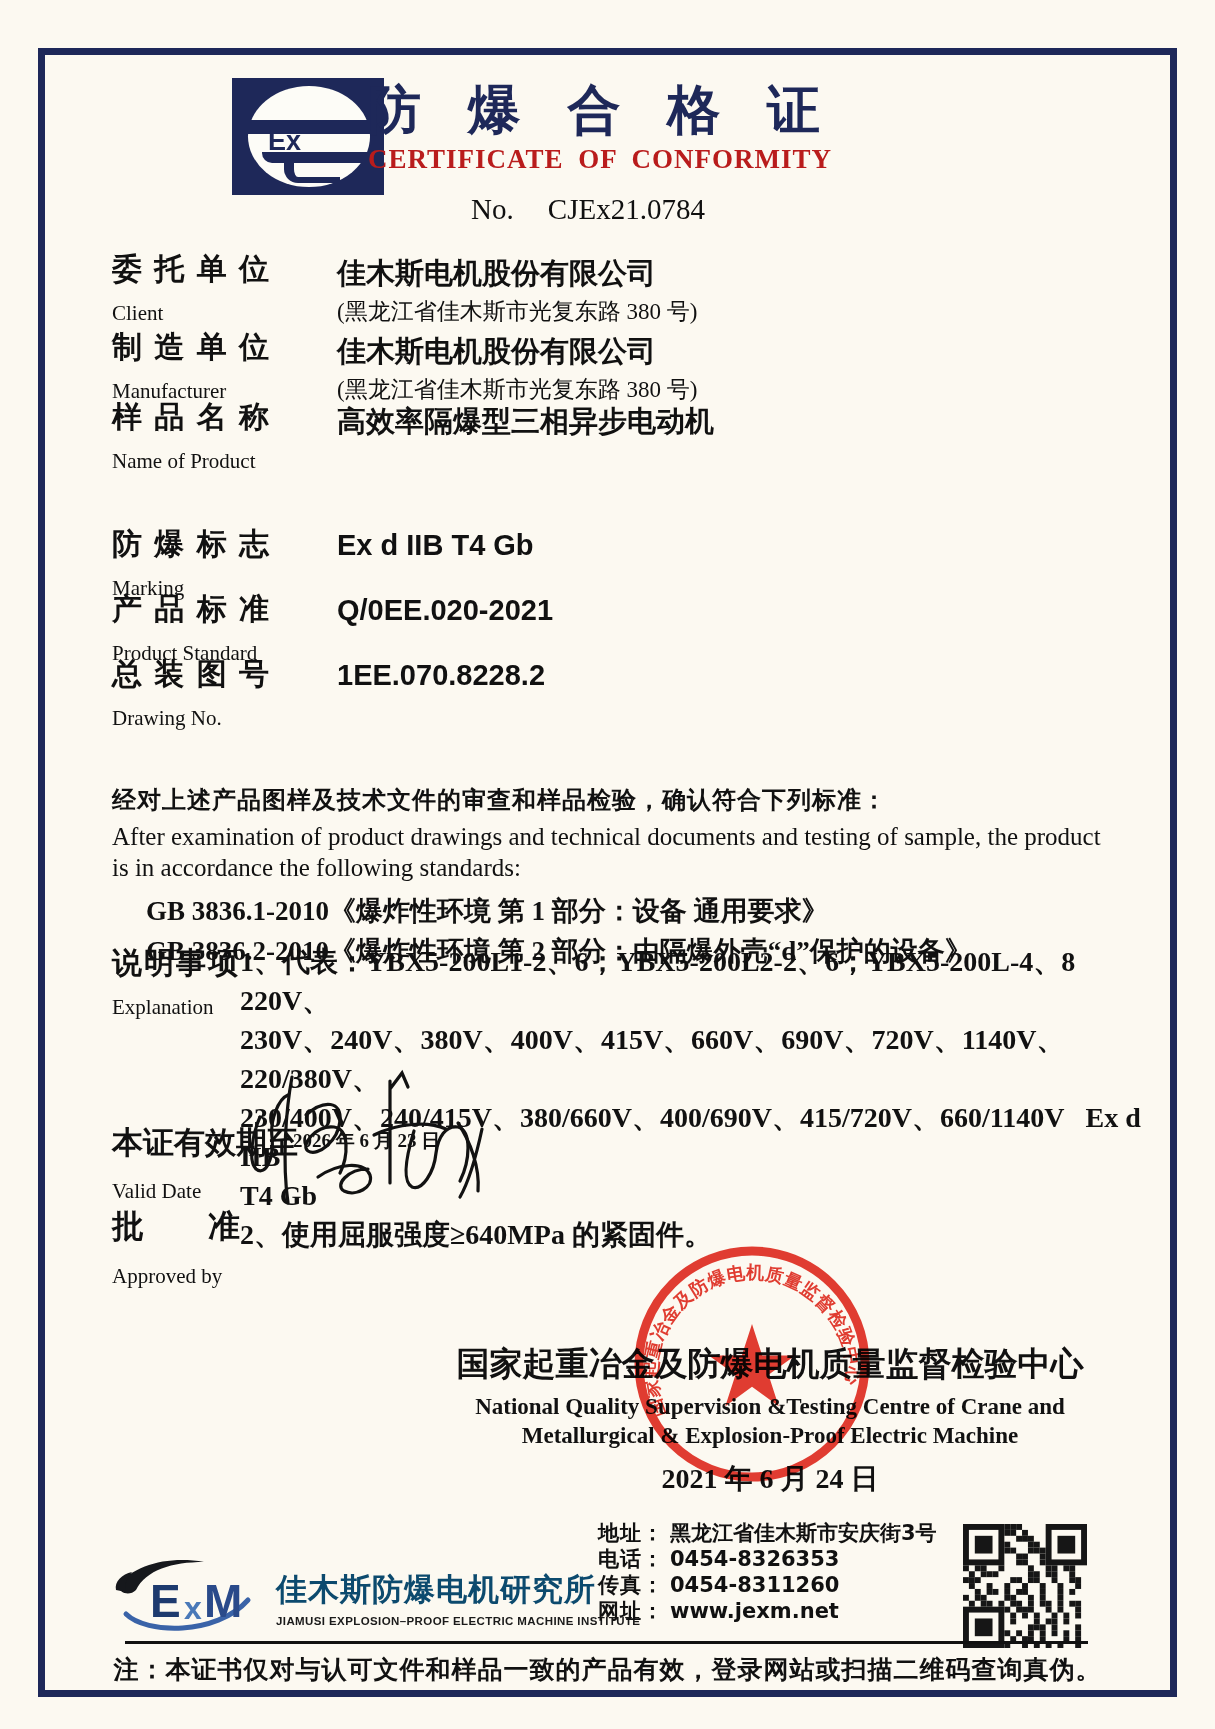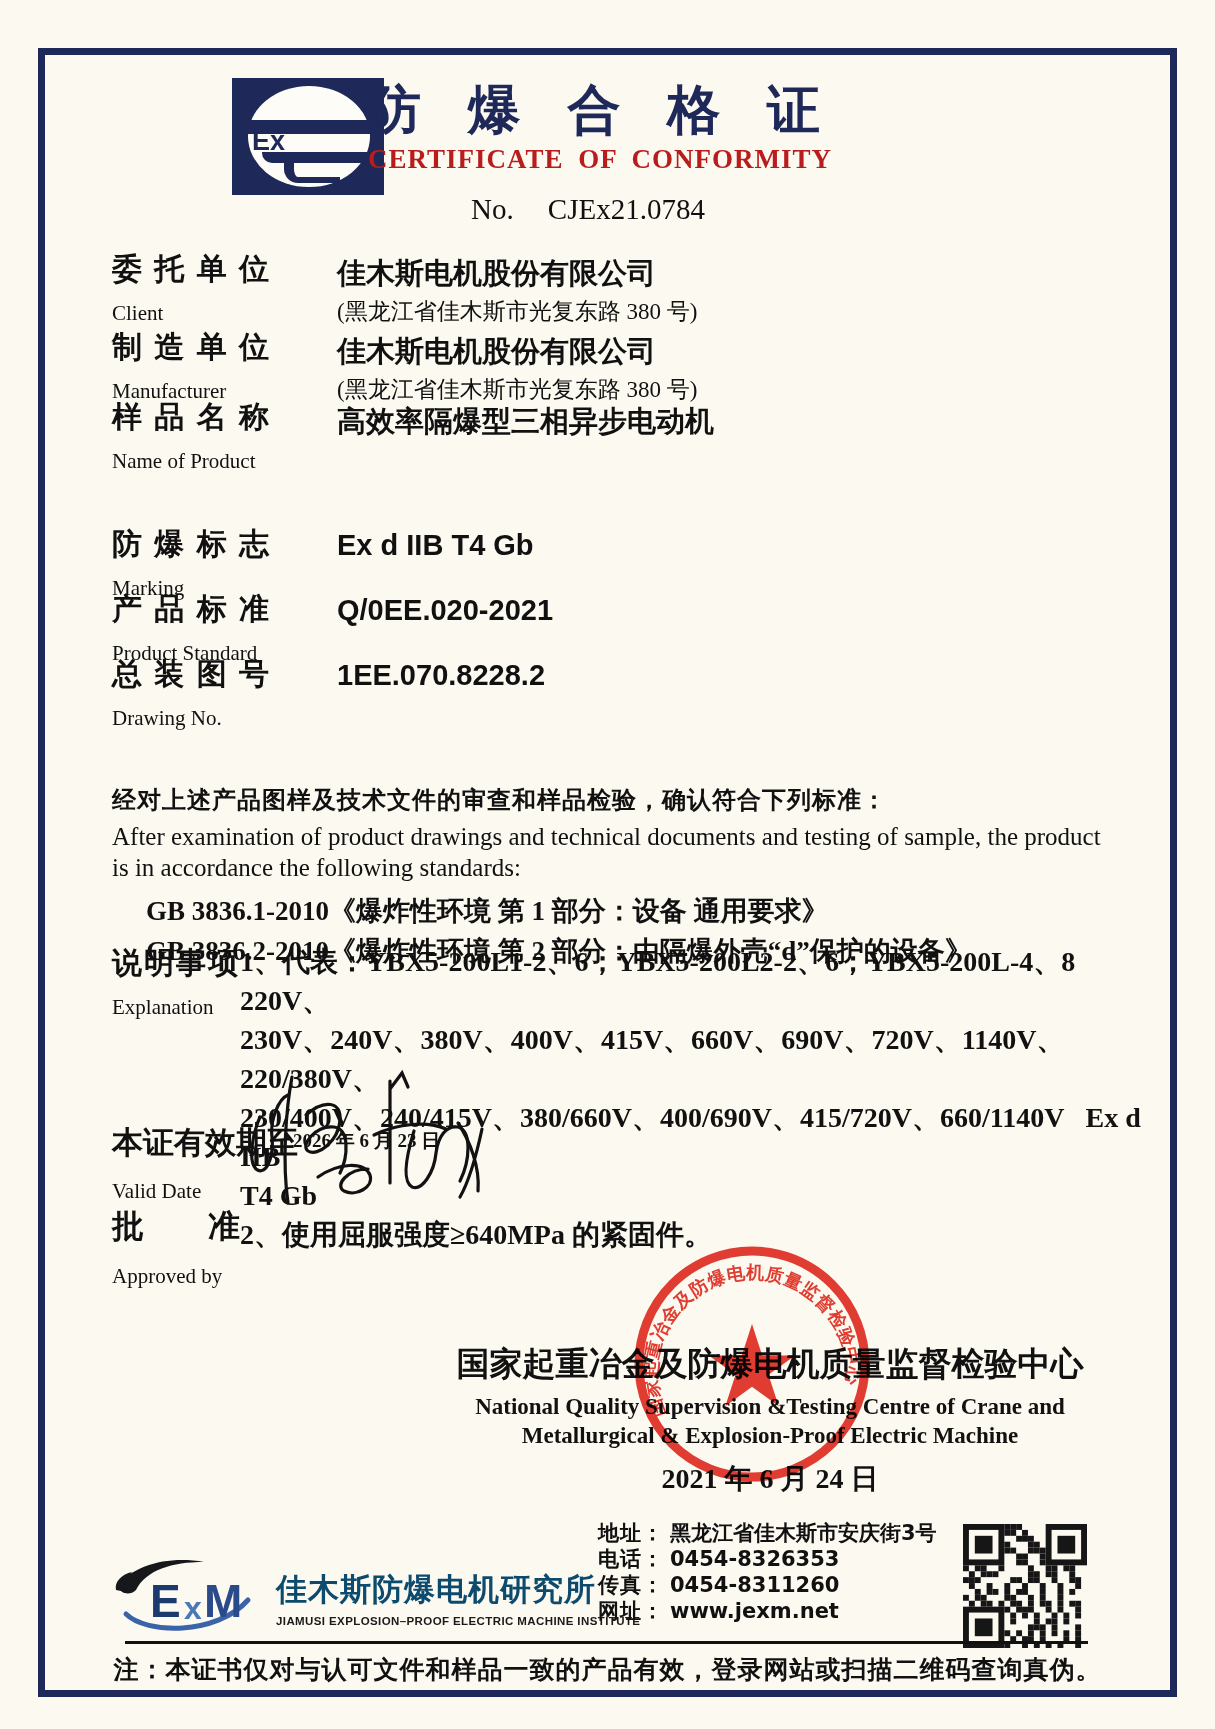--- a/index.html
+++ b/index.html
@@ -7,21 +7,21 @@
         font-family:"Liberation Sans","DejaVu Sans",sans-serif;color:#111;}
   .frame{position:absolute;left:38px;top:48px;width:1125px;height:1635px;
          border:7px solid #1e2859;}
 
   
   .logo-ex{position:absolute;left:232px;top:78px;width:152px;height:117px;background:#1e2859;}
   .logo-ex .disc{position:absolute;left:16px;top:8px;width:122px;height:101px;background:#fdfcf7;border-radius:50%;}
   .logo-ex .band1{position:absolute;left:0;top:42px;width:152px;height:14px;background:#1e2859;}
   .logo-ex .band2{position:absolute;left:30px;top:74px;width:122px;height:11px;background:#1e2859;border-radius:0 0 0 10px;}
   .logo-ex .hook{position:absolute;left:52px;top:85px;width:46px;height:14px;border-left:10px solid #1e2859;border-bottom:6px solid #1e2859;border-radius:0 0 0 14px;}
-  .logo-ex .ex-t{position:absolute;left:20px;top:48px;font-weight:bold;font-size:27px;color:#1e2859;font-family:"Liberation Sans",sans-serif;}
+  .logo-ex .ex-t{position:absolute;left:36px;top:48px;font-weight:bold;font-size:27px;color:#1e2859;font-family:"Liberation Sans",sans-serif;}
 
   .head-col{position:absolute;left:368px;top:80px;width:440px;text-align:center;}
   .title-zh{font-size:53px;font-weight:bold;color:#1e2859;letter-spacing:16px;line-height:60px;white-space:nowrap;}
   .title-en{font-family:"Liberation Serif",serif;font-weight:bold;color:#b91c1c;font-size:27px;letter-spacing:1px;word-spacing:7px;margin-top:4px;white-space:nowrap;}
   .cert-no{margin-top:18px;font-family:"Liberation Serif",serif;font-size:29px;color:#101010;}
   .cert-no .gap{display:inline-block;width:34px;}
 
   
   .frow{position:absolute;left:112px;width:1010px;}
   .flab-zh{font-size:30px;font-weight:bold;letter-spacing:2px;line-height:34px;}

